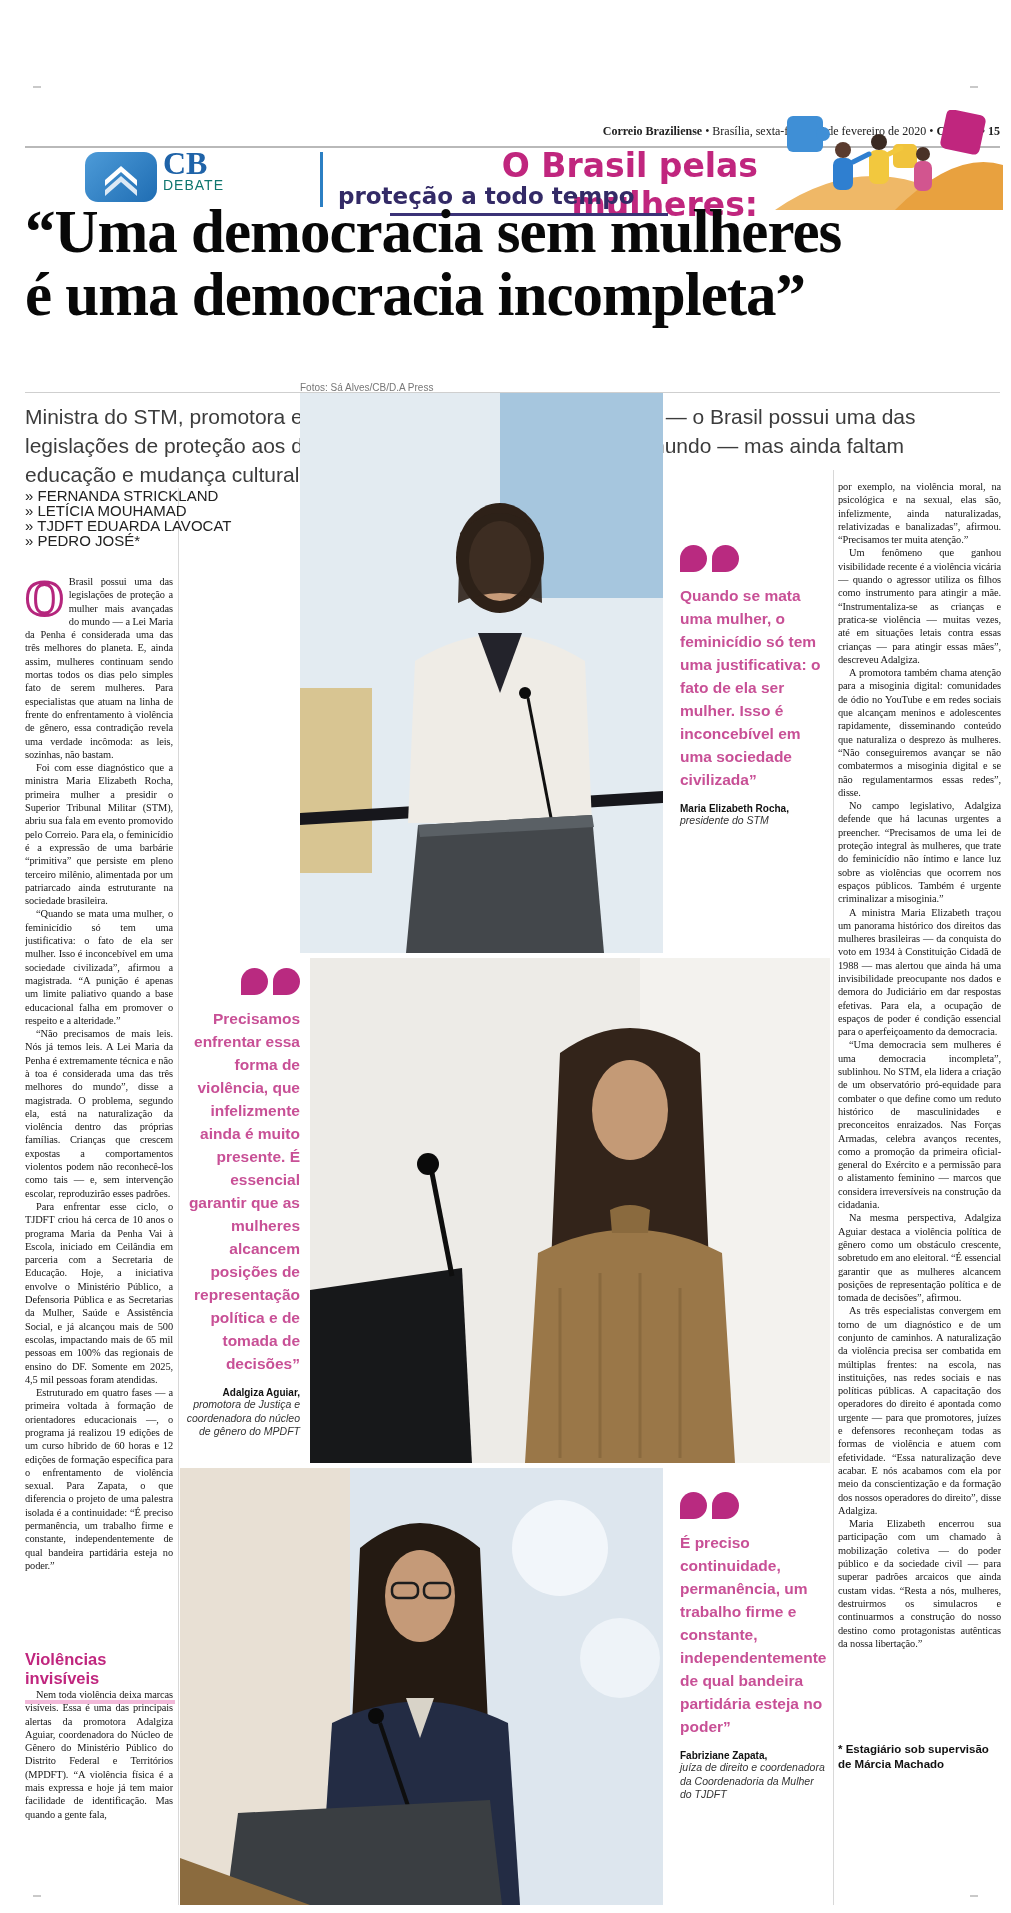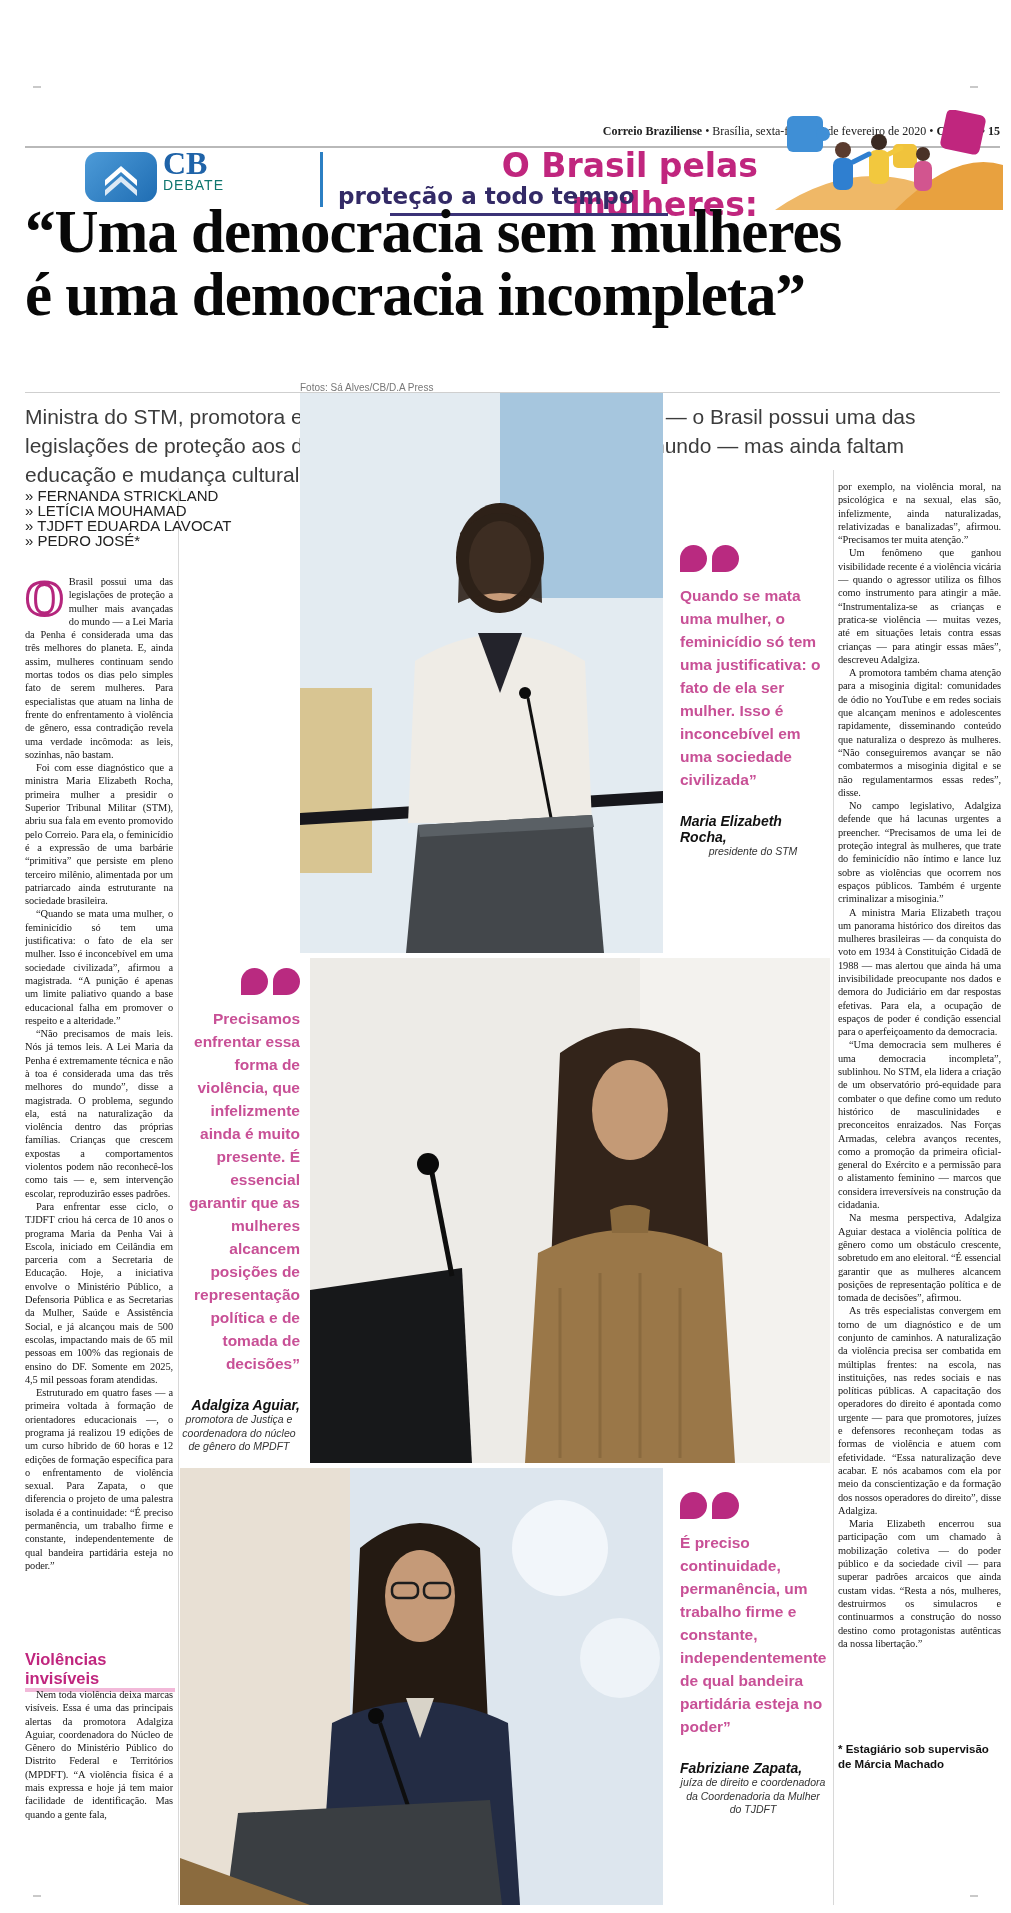--- a/index.html
+++ b/index.html
@@ -44,33 +44,33 @@
            letter-spacing:-0.1px;color:#161616;}
   .bodycol p{margin:0;text-indent:11px;}
   .bodycol p.p-first{text-indent:0;}
   .dropcap{float:left;font-family:"Liberation Serif",serif;font-weight:bold;font-size:50px;line-height:42px;
            padding:2px 5px 0 0;color:#ffffff;-webkit-text-stroke:3px #b5267d;}
   #col1{top:575px;left:25px;width:148px;height:1060px;overflow:hidden;}
   #col1b{top:1688px;left:25px;width:148px;height:218px;overflow:hidden;}
   #col4{top:480px;left:838px;width:163px;height:1240px;overflow:hidden;}
   #section-heading{position:absolute;top:1650px;left:25px;width:150px;
                    font-family:"Liberation Sans",sans-serif;font-weight:bold;font-size:16.5px;color:#c0267e;
-                   border-bottom:4px solid #f2b9d9;padding-bottom:0;}
+                   border-bottom:4px solid #f2b9d9;padding-bottom:12px;}
   
   .photo{position:absolute;overflow:hidden;background:#e8e8e8;}
   .photo svg{display:block;width:100%;height:100%;}
   #photo-credit{position:absolute;top:382px;left:300px;font-family:"Liberation Sans",sans-serif;
                 font-size:10px;color:#777;}
   
   .pullquote{position:absolute;font-family:"Liberation Sans",sans-serif;}
   .qmarks{display:flex;gap:5px;margin-bottom:12px;}
   .qball{width:27px;height:27px;background:#b92a80;border-radius:50% 50% 50% 0;}
   .qtext{font-weight:bold;font-size:15.5px;line-height:23px;color:#c85096;}
-  .qname{margin-top:22px;font-weight:bold;font-style:italic;font-size:14px;color:#111;}
-  .qrole{font-style:italic;font-size:10.5px;line-height:13.5px;color:#333;text-align:center;}
+  .qname{margin-top:12px;font-weight:bold;font-size:10px;color:#111;}
+  .qrole{font-style:italic;font-size:10.5px;line-height:13.5px;color:#333;}
   #quote1{top:545px;left:680px;width:146px;}
   #quote2{top:968px;left:178px;width:122px;text-align:right;}
   #quote2 .qmarks{justify-content:flex-end;}
   #quote3{top:1492px;left:680px;width:146px;}
   
   #footnote{position:absolute;top:1742px;left:838px;width:163px;
             font-family:"Liberation Sans",sans-serif;font-weight:bold;font-size:11.5px;line-height:15px;color:#111;}
 </style>
 </head>
 <body>

